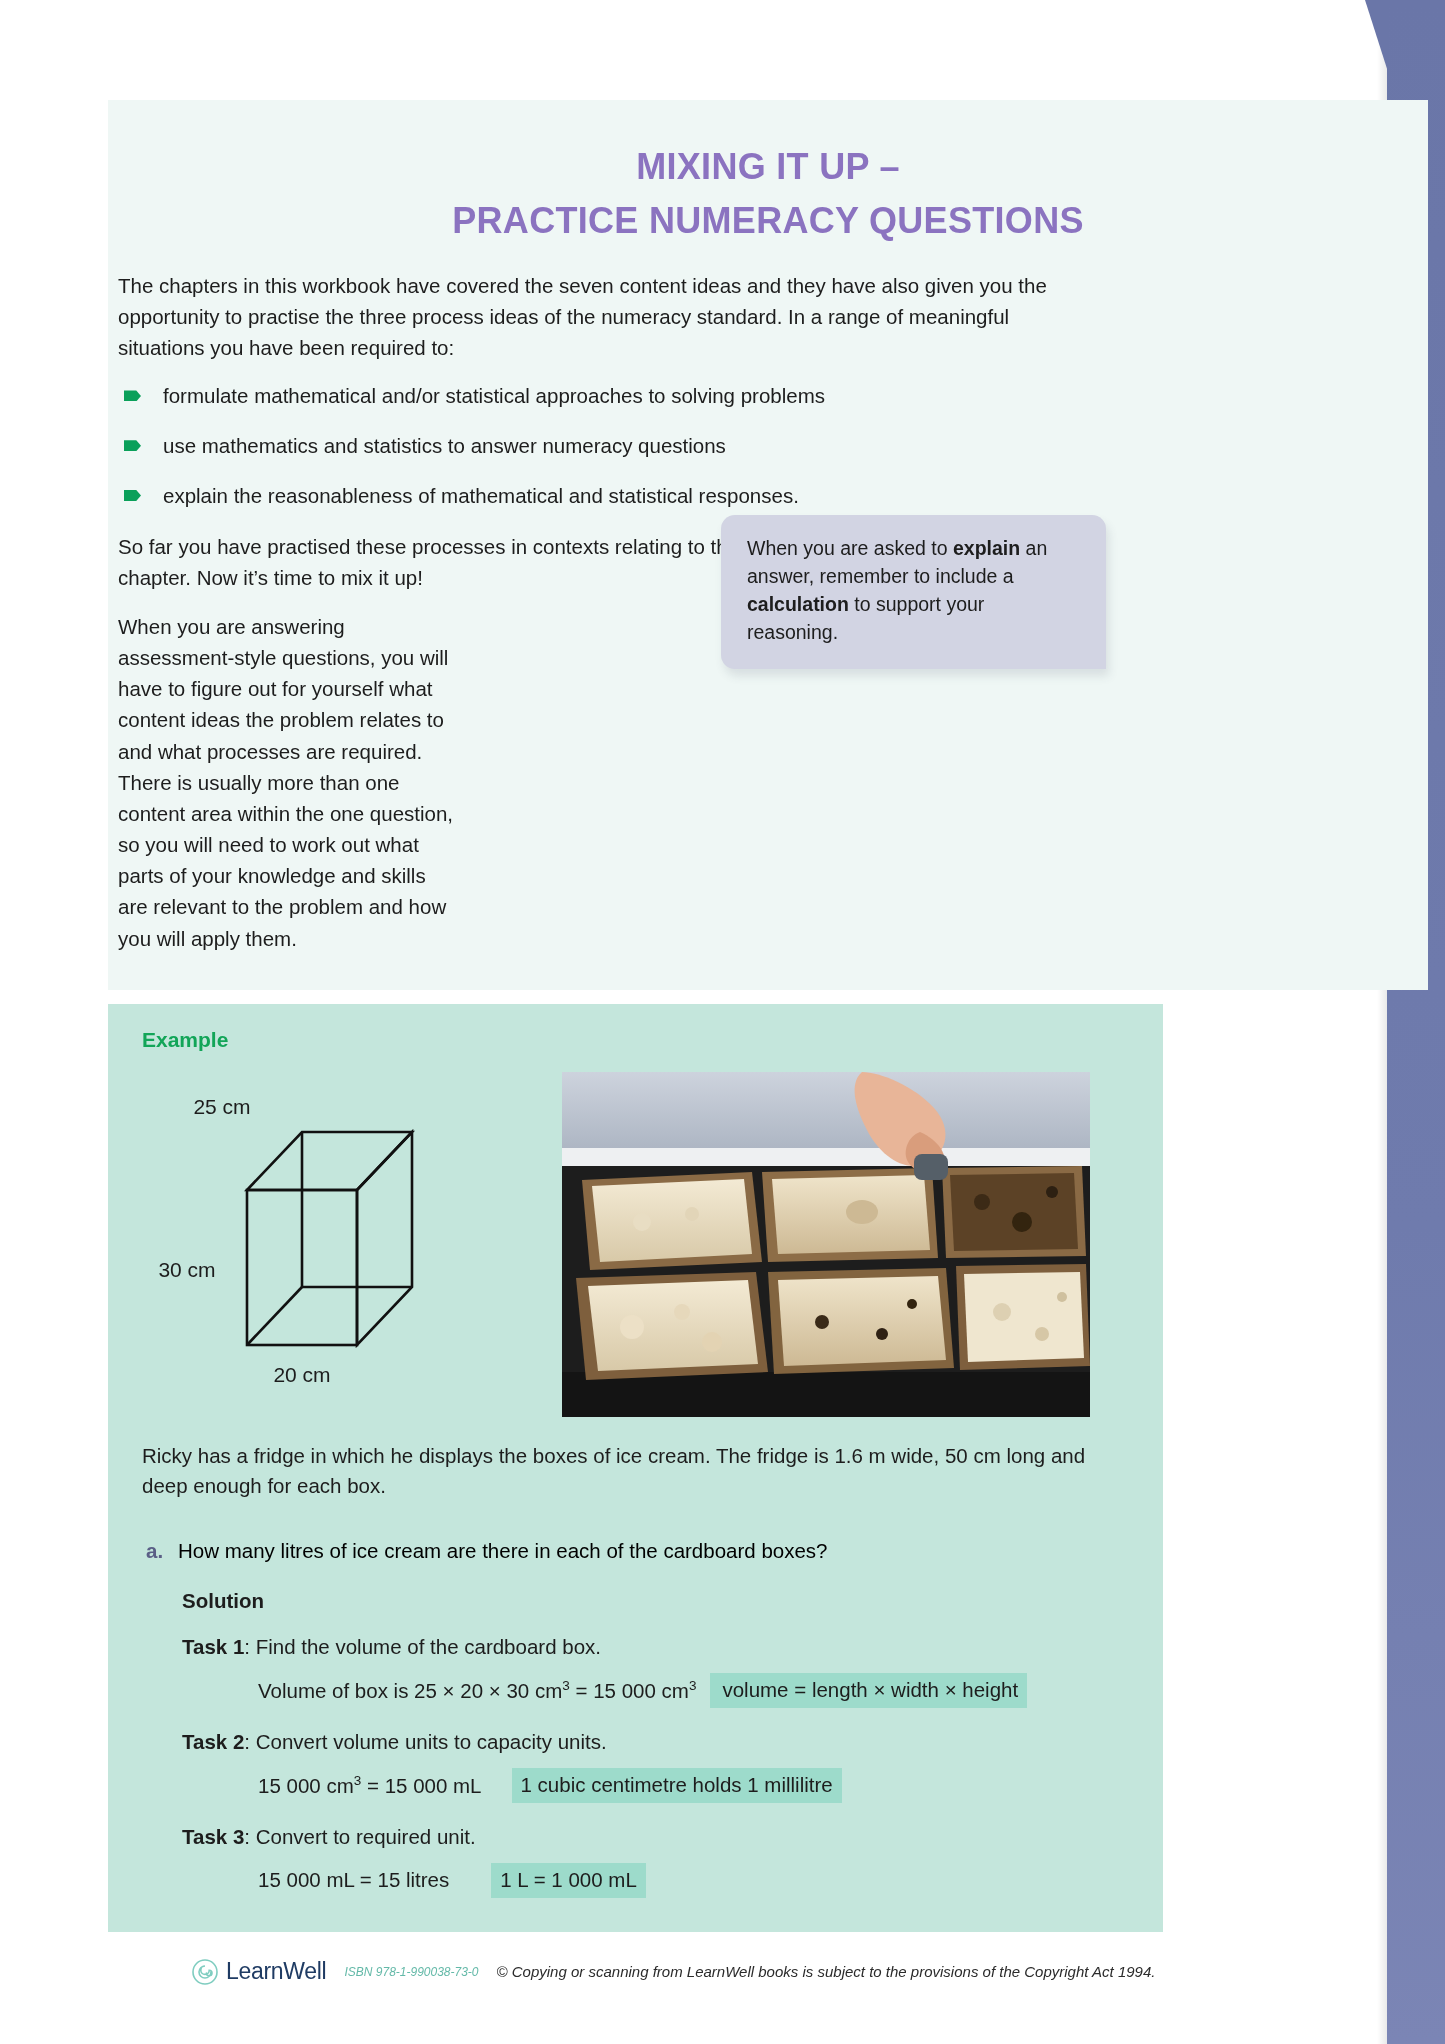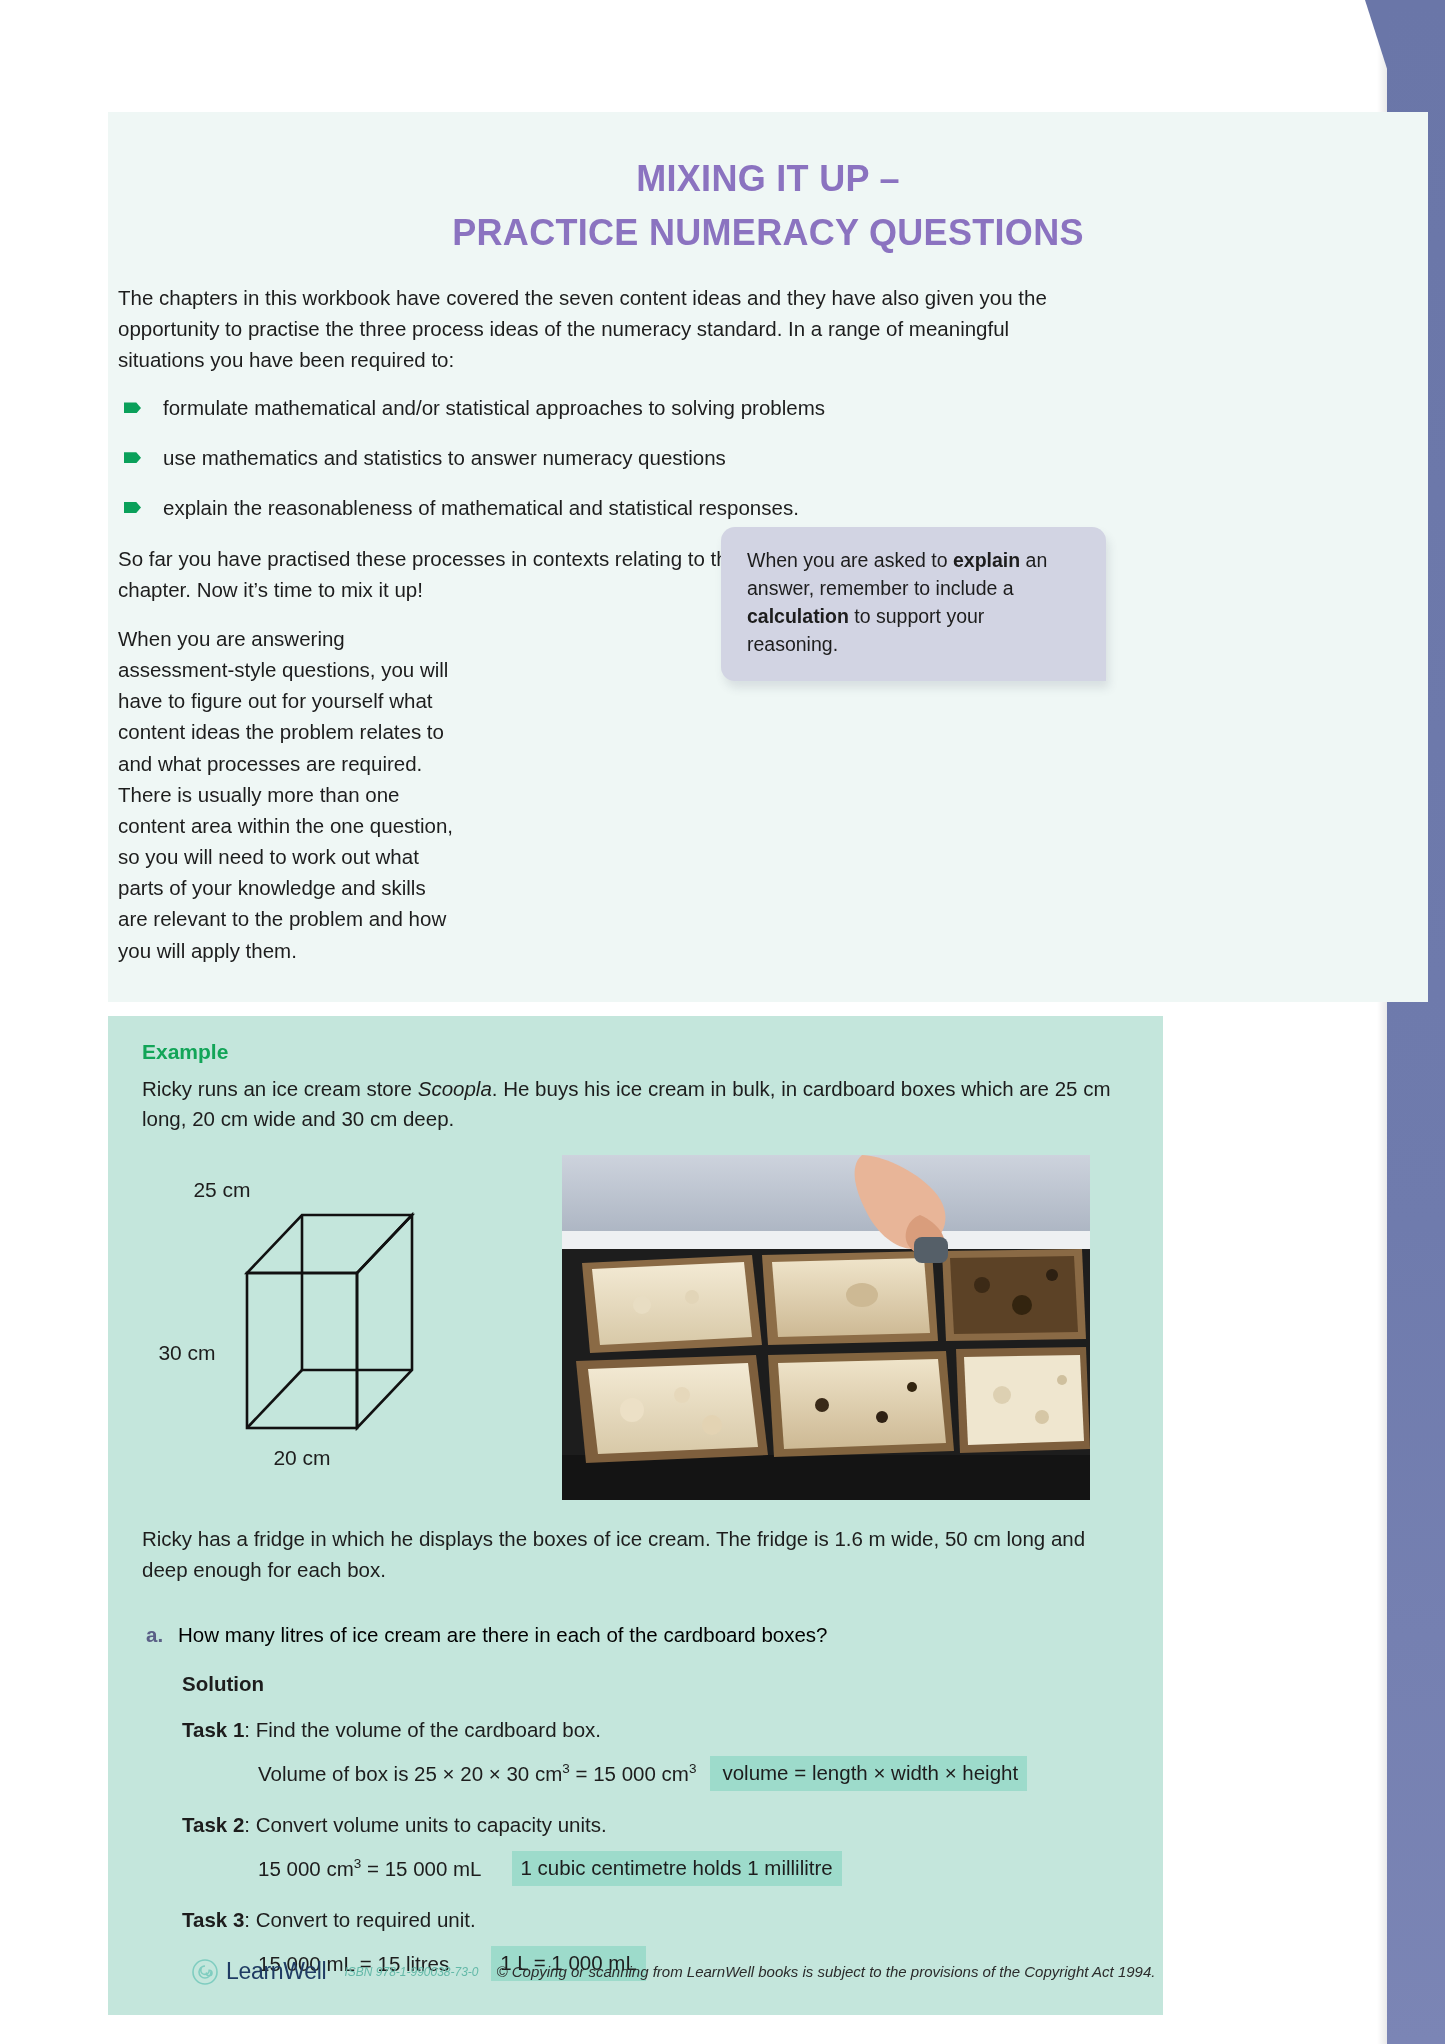--- a/index.html
+++ b/index.html
@@ -37,21 +37,21 @@
     position: absolute;
     top: 0; left: 12px;
     width: 12px; height: 100%;
     background: linear-gradient(90deg, rgba(0,0,0,0.0), rgba(0,0,0,0.10));
   }
 
   
   .page {
     position: absolute;
     left: 108px;
-    top: 112px;
+    top: 100px;
     width: 1330px;
     z-index: 2;
   }
 
   .intro-card {
     width: 1320px;
     background: #eff7f5;
     padding: 26px 0 36px 0;
     position: relative;
   }
@@ -268,23 +268,20 @@
 
     <div class="callout">
       <span>When you are asked to </span><b>explain</b><span> an answer, remember to include a </span><b>calculation</b><span> to support your reasoning.</span>
     </div>
   </div>
 
   <div class="example-card">
 
     <div class="example-label">Example</div>
 
-    <div class="ex-text">
-      <span>Ricky runs an ice cream store </span><i>Scoopla</i><span>. He buys his ice cream in bulk, in cardboard boxes which are 25 cm long, 20 cm wide and 30 cm deep.</span>
-    </div>
 
     <div class="figure-row">
 
       <div class="box-diagram">
         <svg width="420" height="345" viewBox="0 0 420 345">
 
           <g stroke="#111" stroke-width="2.6" fill="none" stroke-linejoin="miter">
 
             <polygon points="160,60 270,60 215,118 105,118"></polygon>
 

